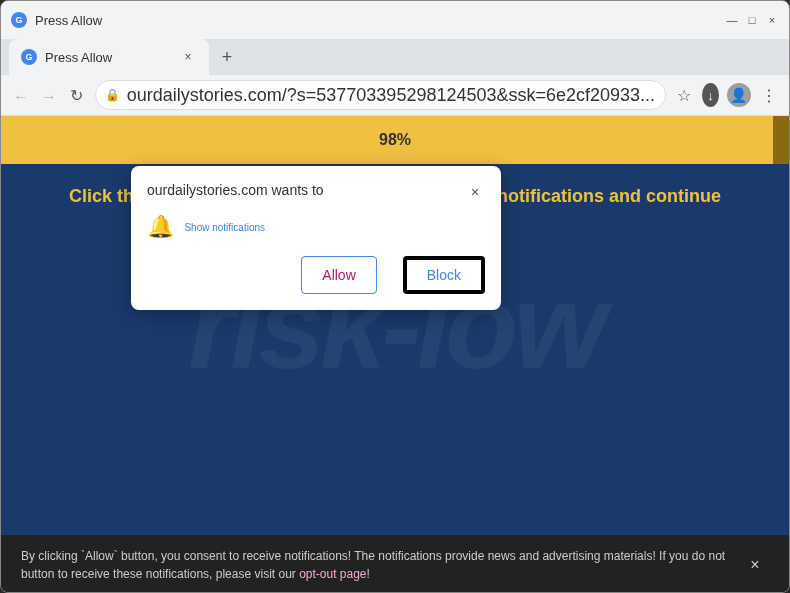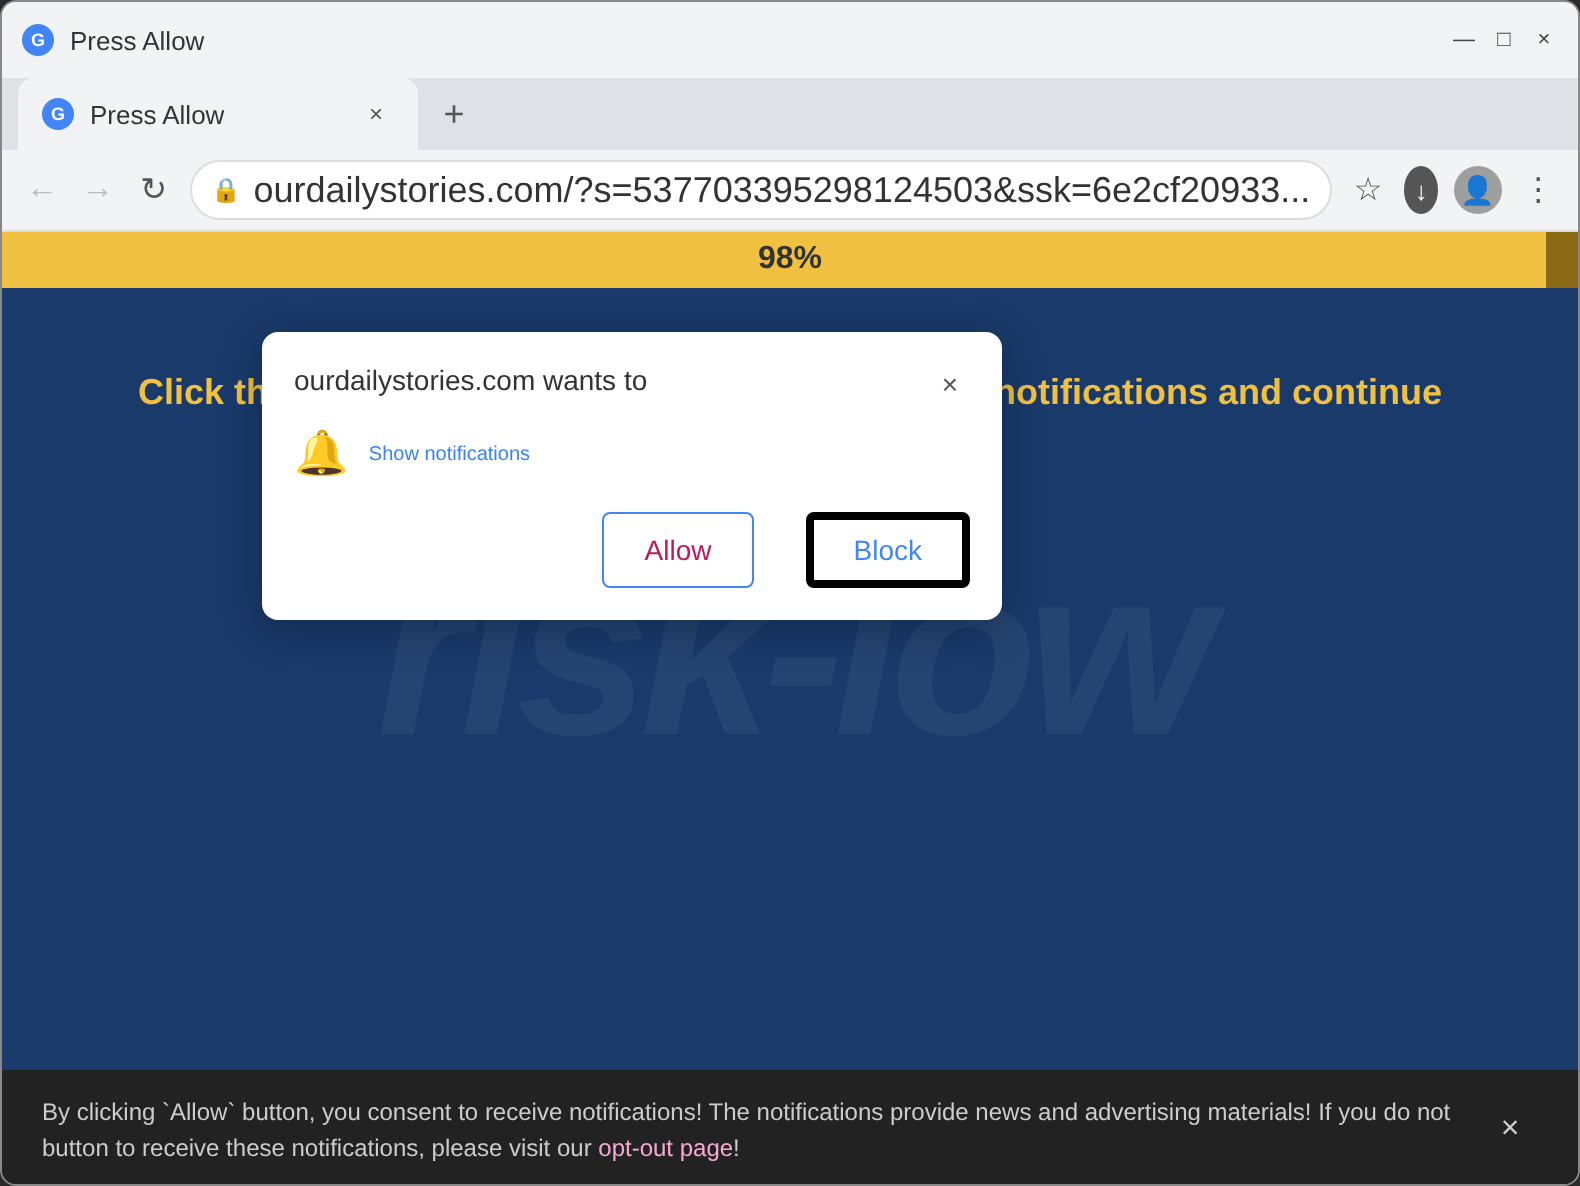--- a/index.html
+++ b/index.html
@@ -213,21 +213,21 @@
       pointer-events: none;
       user-select: none;
     }
 
     
     .progress-bar-container {
       position: absolute;
       top: 0;
       left: 0;
       right: 0;
-      height: 28px;
+      height: 48px;
       background: #f0c040;
       display: flex;
       align-items: center;
       justify-content: center;
     }
 
     .progress-bar-fill {
       position: absolute;
       left: 0;
       top: 0;

